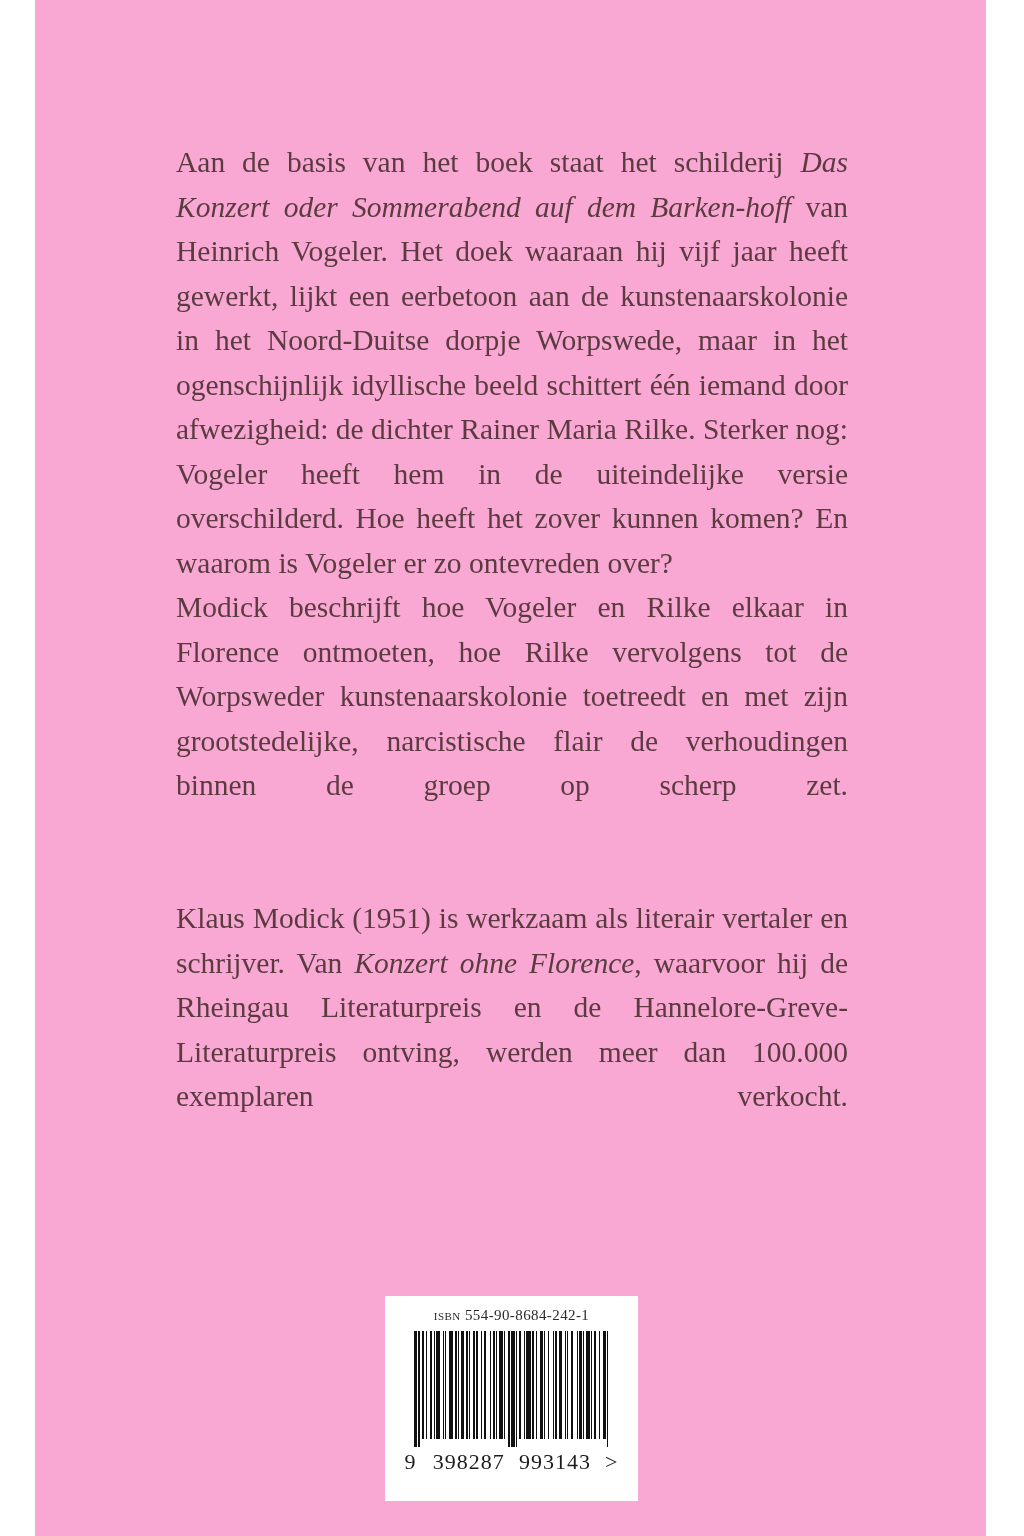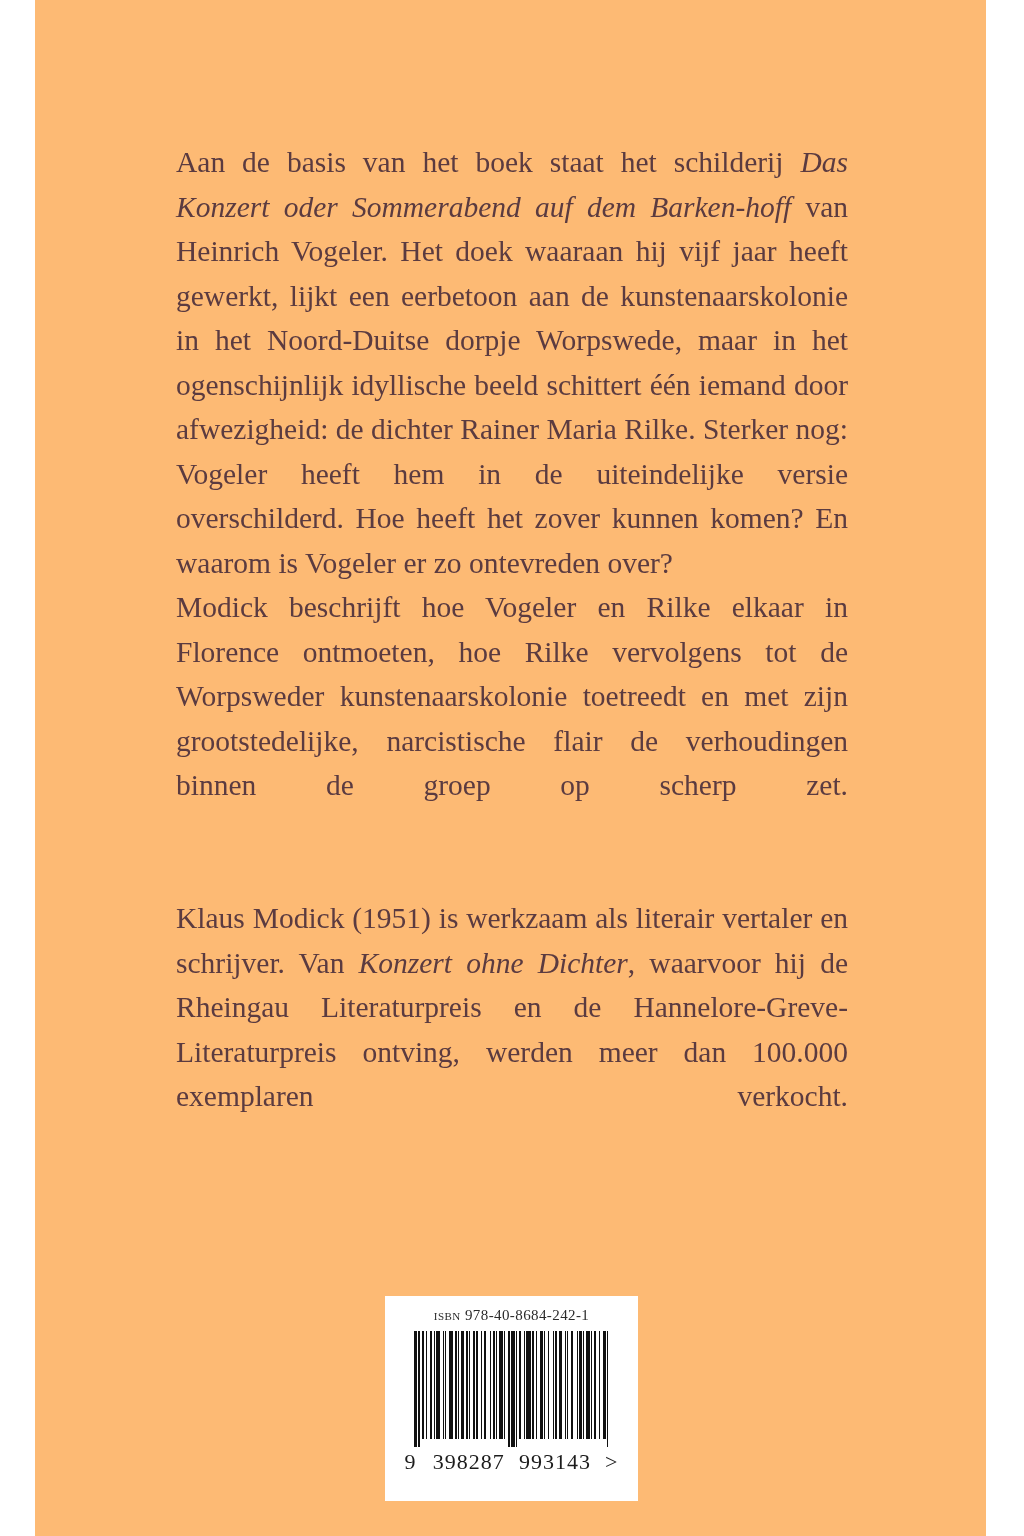--- a/index.html
+++ b/index.html
@@ -15,21 +15,21 @@
     font-family: "Liberation Serif", "DejaVu Serif", serif;
   }
 
   
   #cover {
     position: absolute;
     left: 35px;
     top: 0px;
     width: 951px;
     height: 1536px;
-    background: #fdba74;
+    background: #f9a8d4;
   }
 
   
   #text-column {
     position: absolute;
     left: 141px;   
     top: 140px;
     width: 672px;  
   }
 
@@ -138,29 +138,29 @@
 </style>
 </head>
 <body>
 
 <div id="cover">
 
   <div id="text-column">
 
     <p class="blurb" id="blurb-main">Aan de basis van het boek staat het schilderij <span class="ital">Das Konzert oder Sommerabend auf dem Barken-hoff</span> van Heinrich Vogeler. Het doek waaraan hij vijf jaar heeft gewerkt, lijkt een eerbetoon aan de kunstenaarskolonie in het Noord-Duitse dorpje Worpswede, maar in het ogenschijnlijk idyllische beeld schittert één iemand door afwezigheid: de dichter Rainer Maria Rilke. Sterker nog: Vogeler heeft hem in de uiteindelijke versie overschilderd. Hoe heeft het zover kunnen komen? En waarom is Vogeler er zo ontevreden over?<br>Modick beschrijft hoe Vogeler en Rilke elkaar in Florence ontmoeten, hoe Rilke vervolgens tot de Worpsweder kunstenaarskolonie toetreedt en met zijn grootstedelijke, narcistische flair de verhoudingen binnen de groep op scherp zet.</p>
 
-    <p class="blurb" id="bio-block">Klaus Modick (1951) is werkzaam als literair vertaler en schrijver. Van <span class="ital">Konzert ohne Dichter</span>, waarvoor hij de Rheingau Literaturpreis en de Hannelore-Greve-Literaturpreis ontving, werden meer dan 100.000 exemplaren verkocht.</p>
+    <p class="blurb" id="bio-block">Klaus Modick (1951) is werkzaam als literair vertaler en schrijver. Van <span class="ital">Konzert ohne Florence</span>, waarvoor hij de Rheingau Literaturpreis en de Hannelore-Greve-Literaturpreis ontving, werden meer dan 100.000 exemplaren verkocht.</p>
 
   </div>
 
   <div id="barcode-block">
 
     <div id="isbn-text">
       <span class="isbn-label">isbn</span>
-      <span>978-40-8684-242-1</span>
+      <span>554-90-8684-242-1</span>
     </div>
 
     <div id="bars-wrap">
       <div id="bars">
           <div class="bar guard" style="width: 4.26px;"></div>
           <div class="bar space guard" style="width: 1.42px;"></div>
           <div class="bar guard" style="width: 1.42px;"></div>
           <div class="bar space" style="width: 2.84px;"></div>
           <div class="bar" style="width: 2.84px;"></div>
           <div class="bar space" style="width: 1.42px;"></div>

